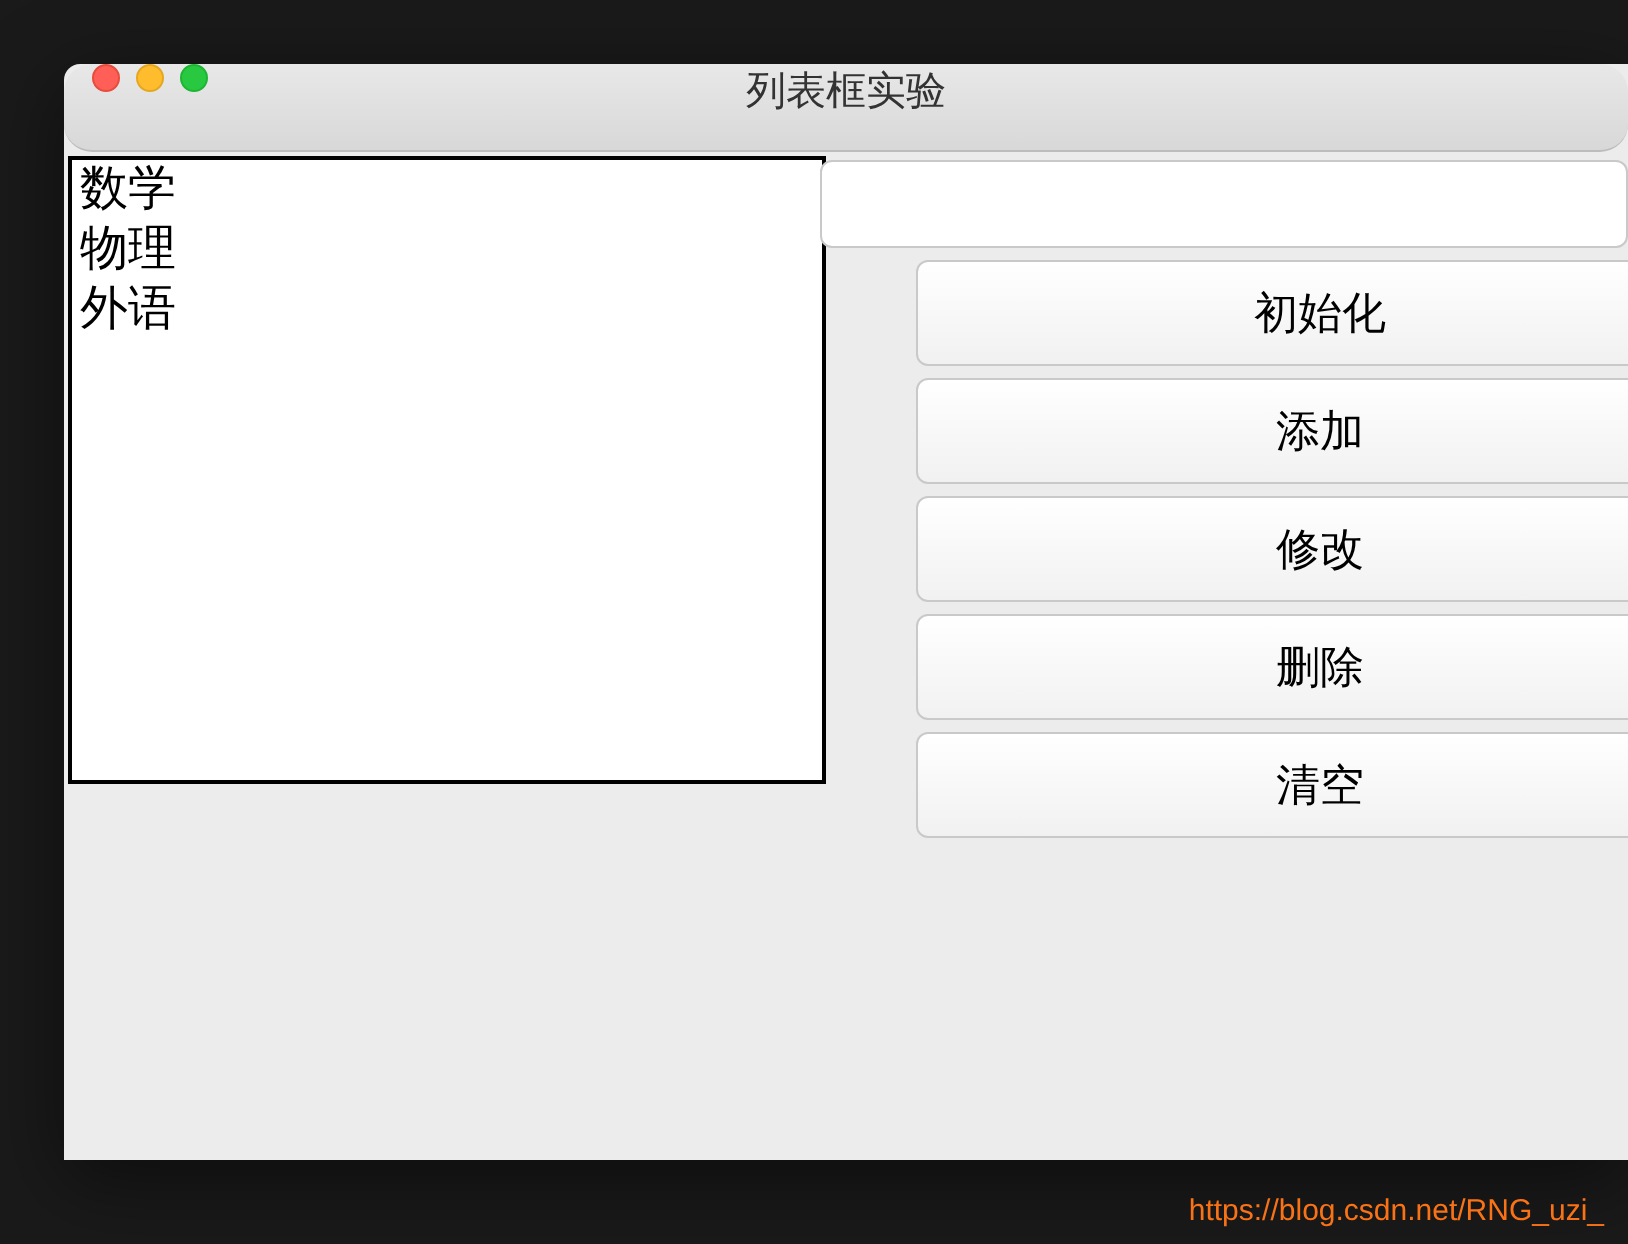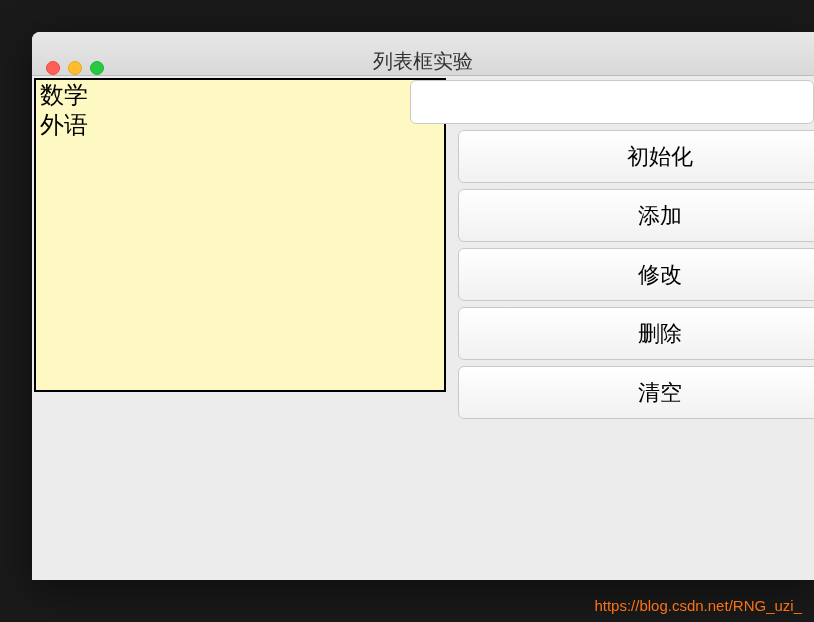--- a/index.html
+++ b/index.html
@@ -23,23 +23,24 @@
       height: 548px;
       background: #ececec;
       border-radius: 8px 0 0 0;
       overflow: hidden;
       box-shadow: 0 10px 40px rgba(0,0,0,0.5);
     }
     .titlebar {
       height: 44px;
       background: linear-gradient(to bottom, #e8e8e8, #d8d8d8);
       display: flex;
-      align-items: flex-end;
+      align-items: flex-start;
       position: relative;
       border-bottom: 1px solid #bdbdbd;
+      border-radius: 14px;
     }
     .traffic-lights {
       display: flex;
       gap: 8px;
       padding-left: 14px;
       align-items: center;
     }
     .tl {
       width: 14px;
       height: 14px;
@@ -60,23 +61,23 @@
     .content {
       position: relative;
       width: 100%;
       height: calc(100% - 44px);
       background: #ececec;
     }
     .listbox {
       position: absolute;
       left: 2px;
       top: 2px;
-      width: 412px;
+      width: 379px;
       height: 314px;
-      background: #fef9c3;
+      background: #ffffff;
       border: 2px solid #000;
       overflow: auto;
     }
     .list-item {
       font-size: 24px;
       line-height: 30px;
       padding: 0 4px;
       color: #000;
       cursor: default;
     }
@@ -130,20 +131,21 @@
     <div class="traffic-lights">
       <div class="tl red"></div>
       <div class="tl yellow"></div>
       <div class="tl green"></div>
     </div>
     <div class="title">列表框实验</div>
   </div>
   <div class="content">
     <div class="listbox">
       <div class="list-item">数学</div>
+      <div class="list-item">物理</div>
       <div class="list-item">外语</div>
     </div>
     <div class="right-col">
       <input class="text-input" type="text" value="" style="">
       <button class="btn">初始化</button>
       <button class="btn">添加</button>
       <button class="btn">修改</button>
       <button class="btn">删除</button>
       <button class="btn">清空</button>
     </div>

